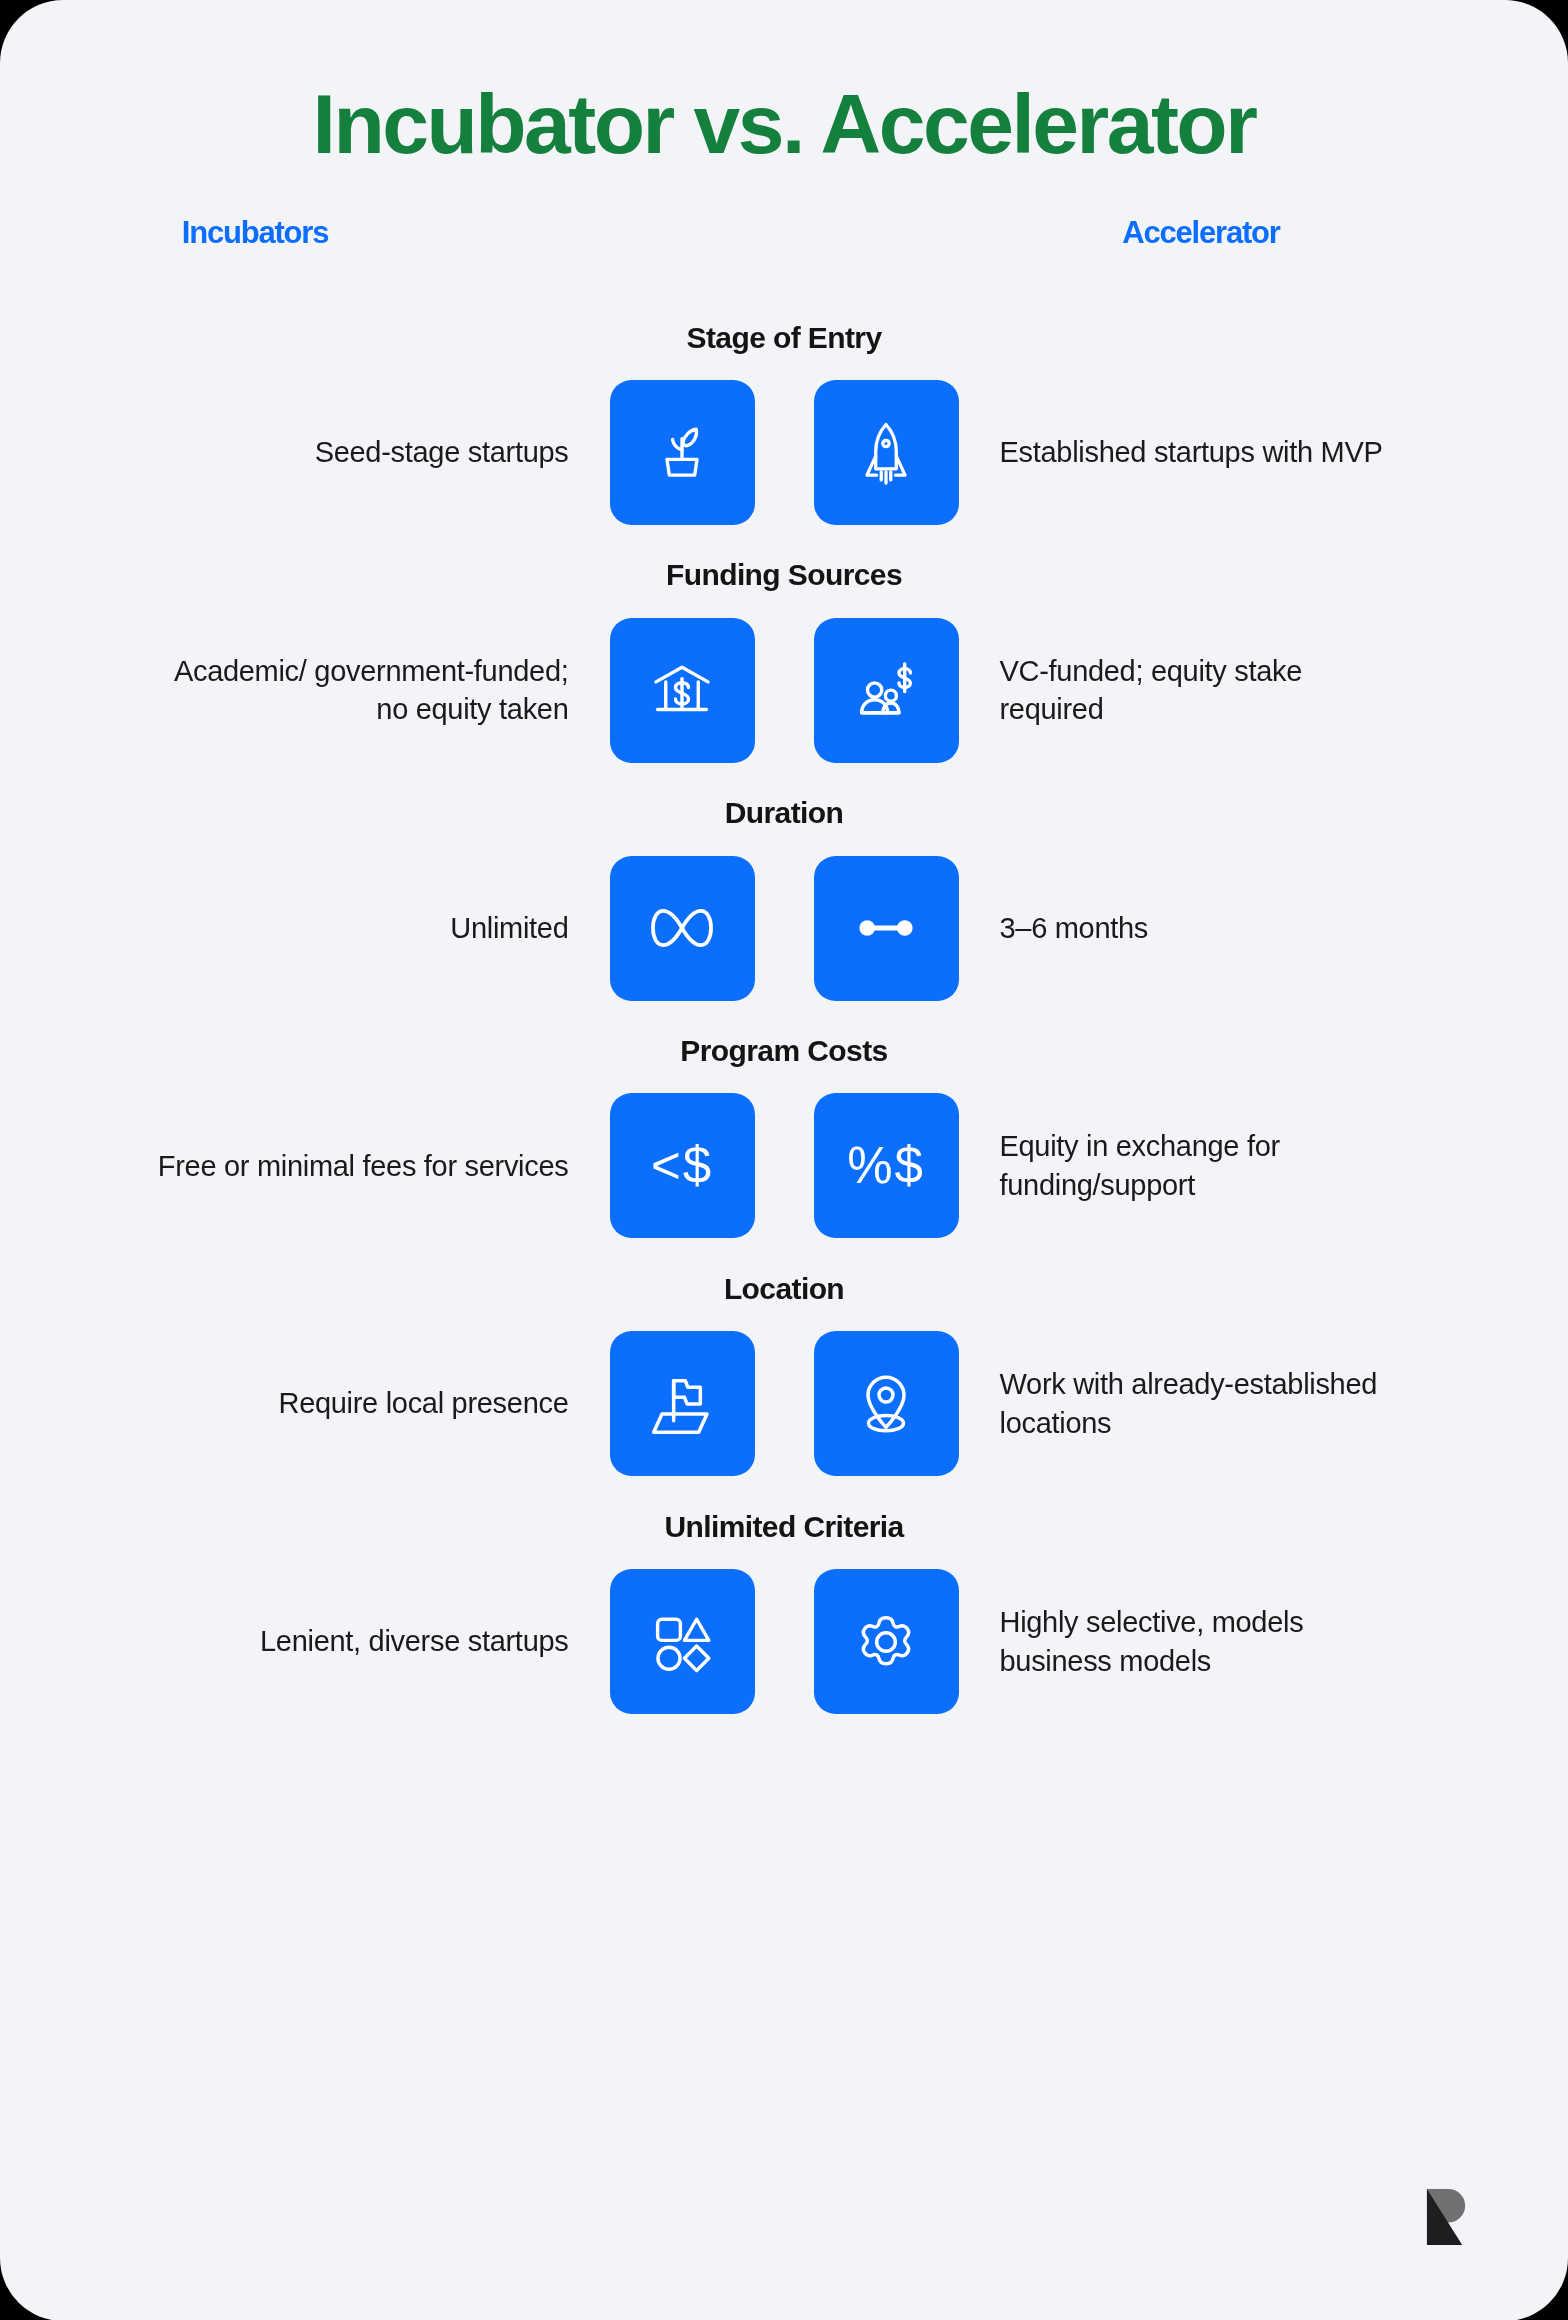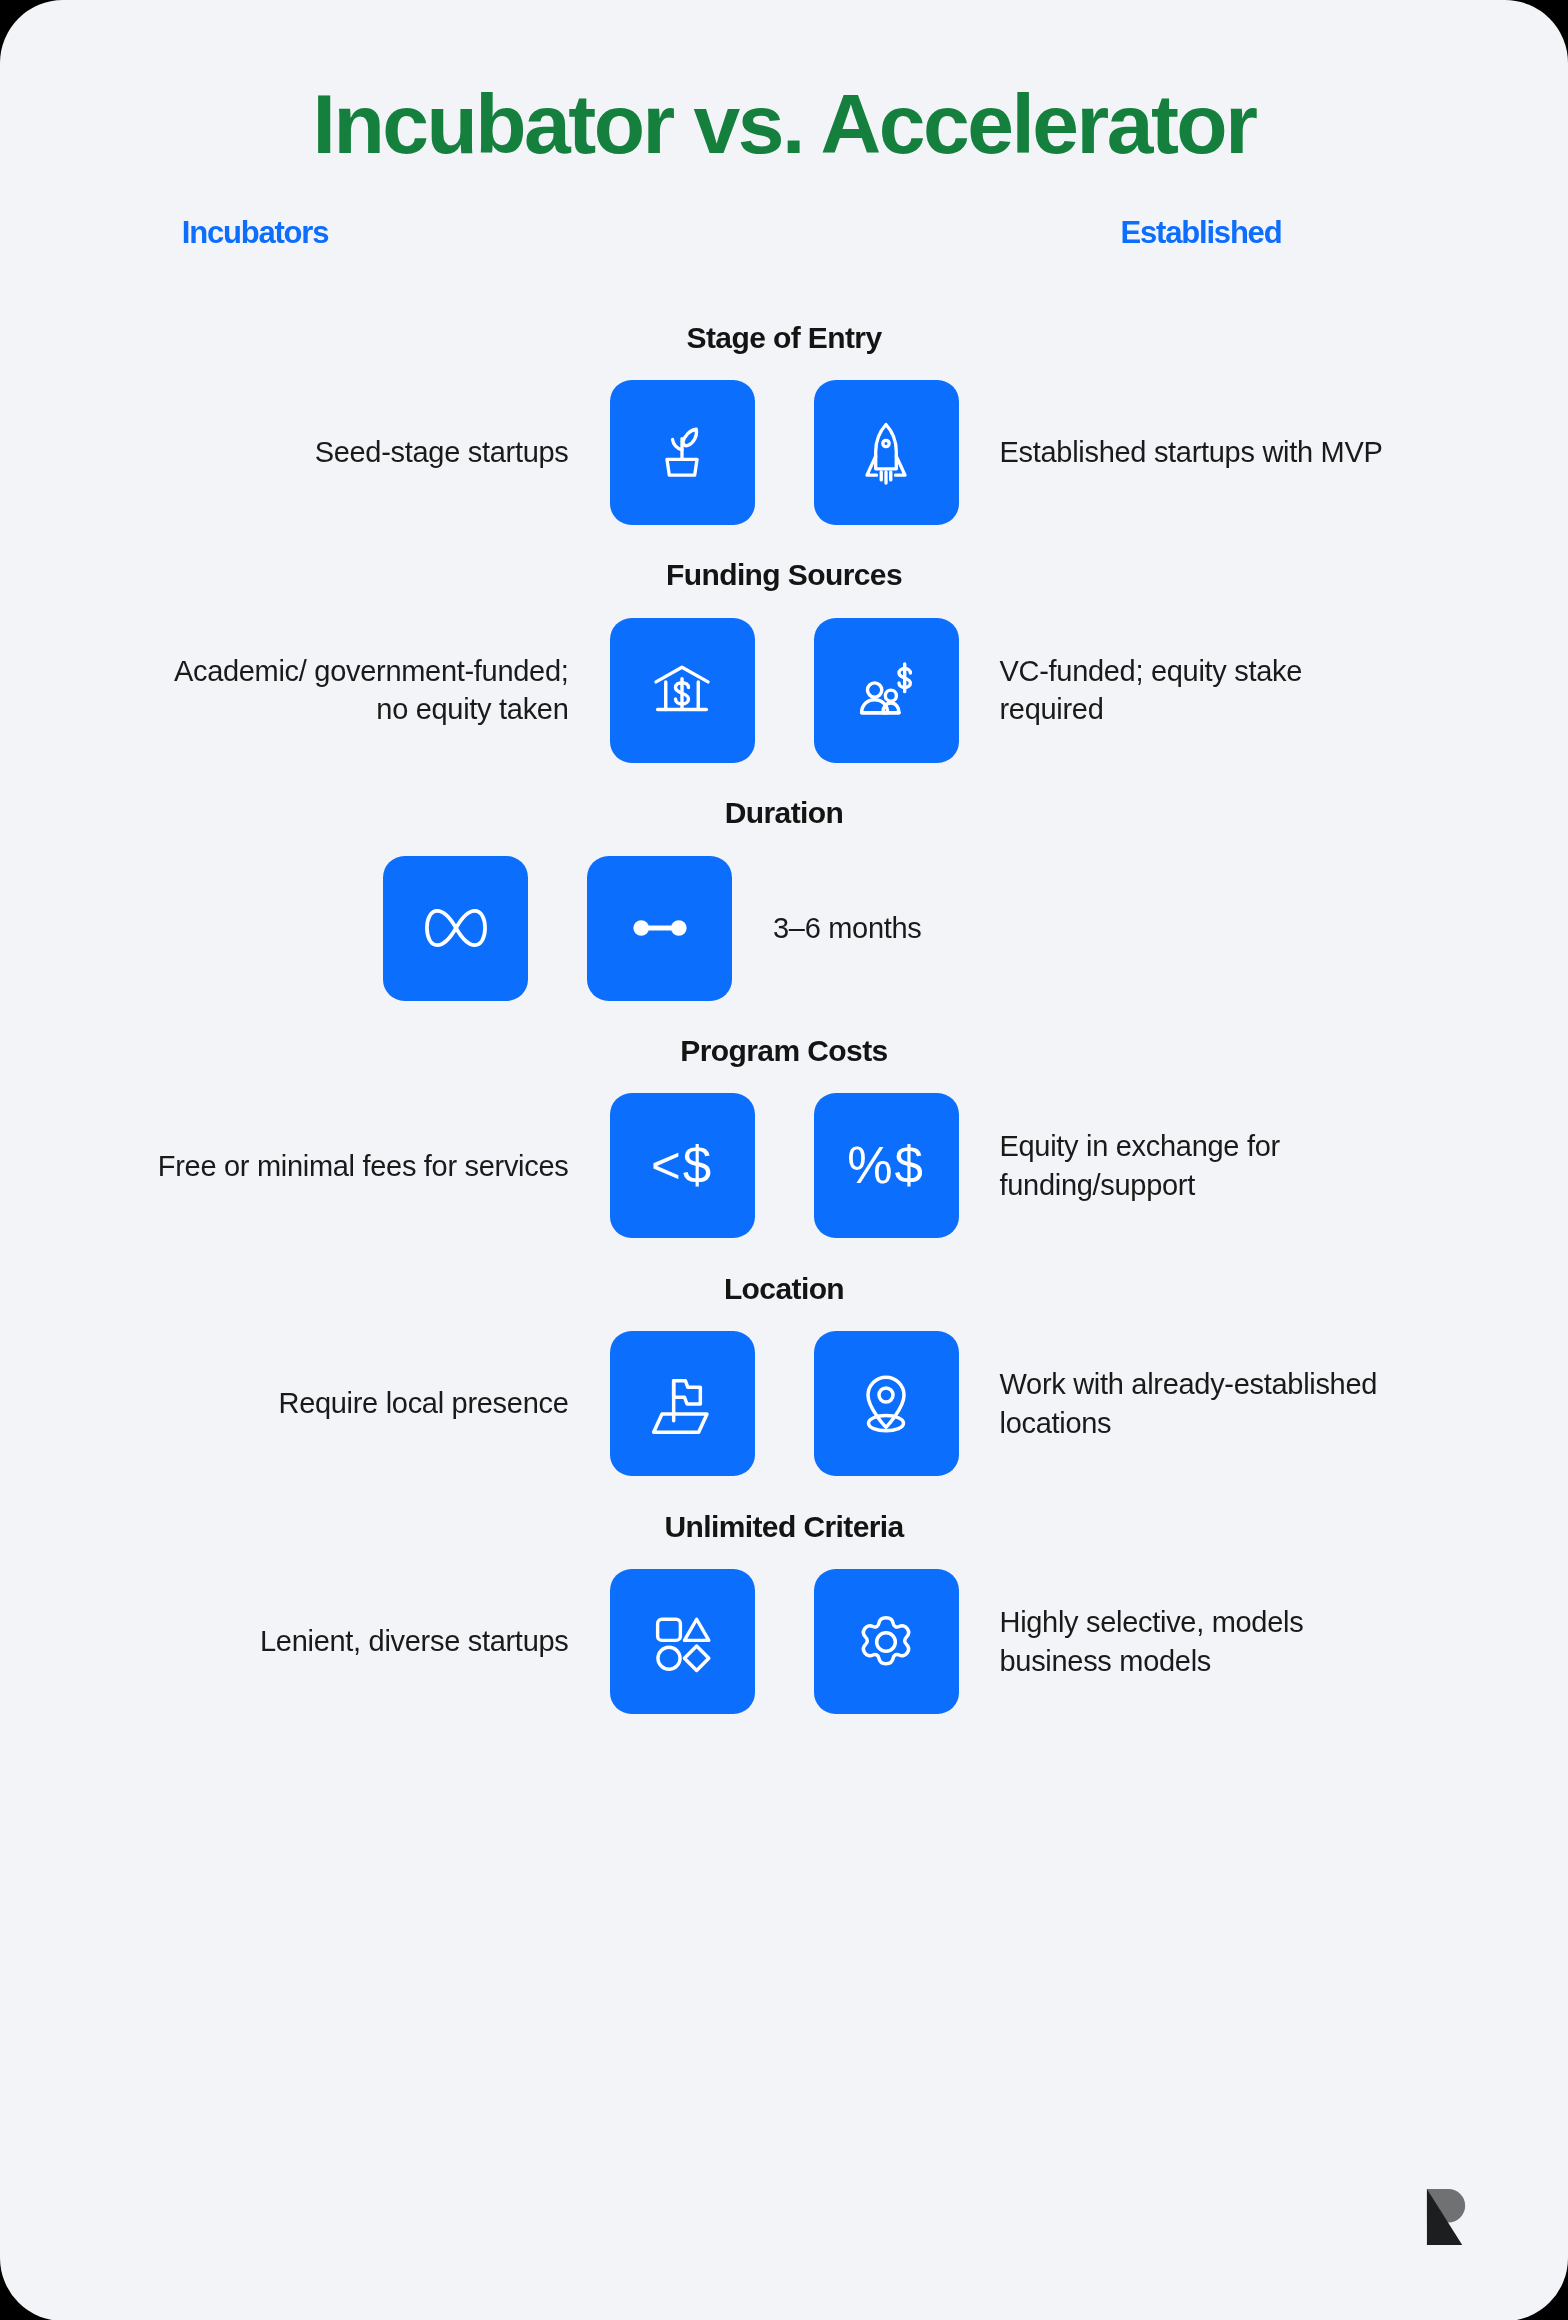--- a/index.html
+++ b/index.html
@@ -115,21 +115,21 @@
 </style>
 </head>
 <body>
 
 <div class="card">
 
   <h1 class="title">Incubator vs. Accelerator</h1>
 
   <div class="col-heads">
     <div class="col-head left">Incubators</div>
-    <div class="col-head right">Established</div>
+    <div class="col-head right">Accelerator</div>
   </div>
 
   <div class="rows">
 
     <div class="row">
       <div class="row-label">Stage of Entry</div>
       <div class="row-body">
         <div class="side-text left">Seed-stage startups</div>
         <div class="tile">
           <span>
@@ -187,20 +187,21 @@
             </svg>
           </span>
         </div>
         <div class="side-text right">VC-funded; equity stake required</div>
       </div>
     </div>
 
     <div class="row">
       <div class="row-label">Duration</div>
       <div class="row-body">
+        <div class="side-text left">Unlimited</div>
         <div class="tile">
           <span>
             <svg width="82" height="82" viewBox="0 0 48 48" fill="none" stroke="#ffffff" stroke-width="2.2" stroke-linecap="round" stroke-linejoin="round">
               <path d="M24 24 C20 17 16.5 14 13 14 C9.2 14 7 18.5 7 24 C7 29.5 9.2 34 13 34 C16.5 34 20 31 24 24 C28 17 31.5 14 35 14 C38.8 14 41 18.5 41 24 C41 29.5 38.8 34 35 34 C31.5 34 28 31 24 24 Z"></path>
             </svg>
           </span>
         </div>
         <div class="tile">
           <span>
             <svg width="82" height="82" viewBox="0 0 48 48" fill="none" stroke="#ffffff" stroke-width="3" stroke-linecap="round" stroke-linejoin="round">

